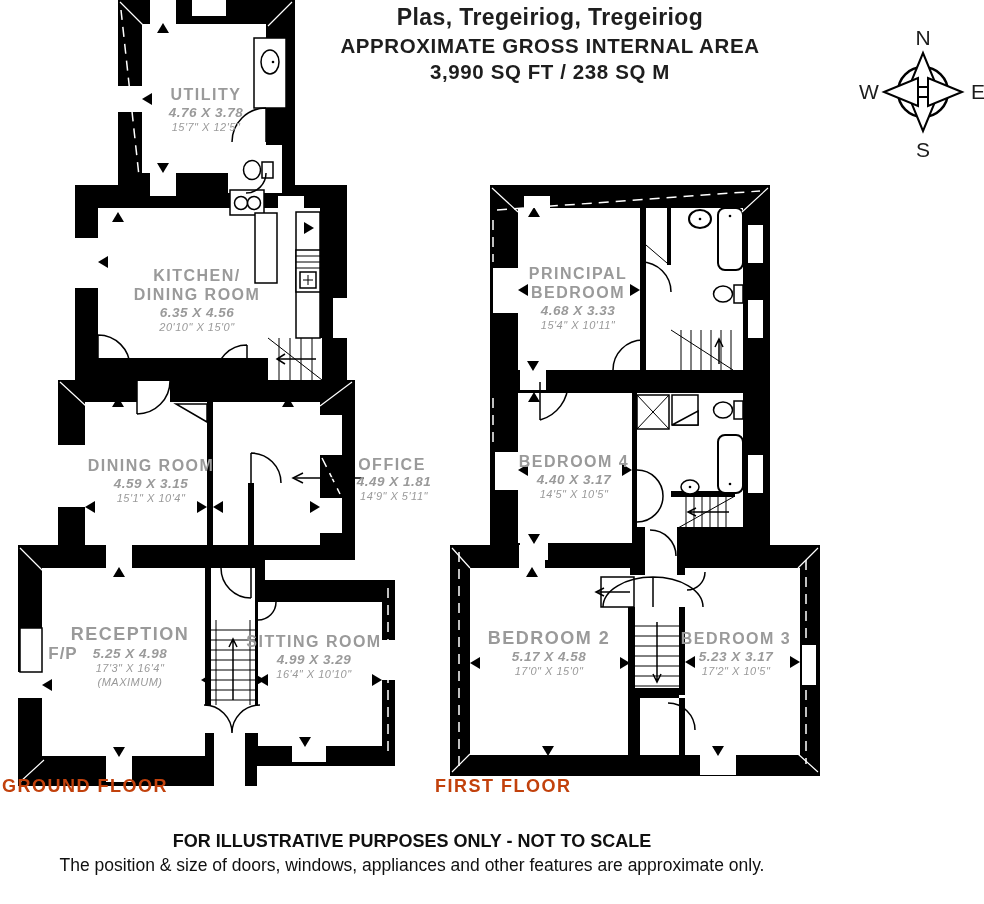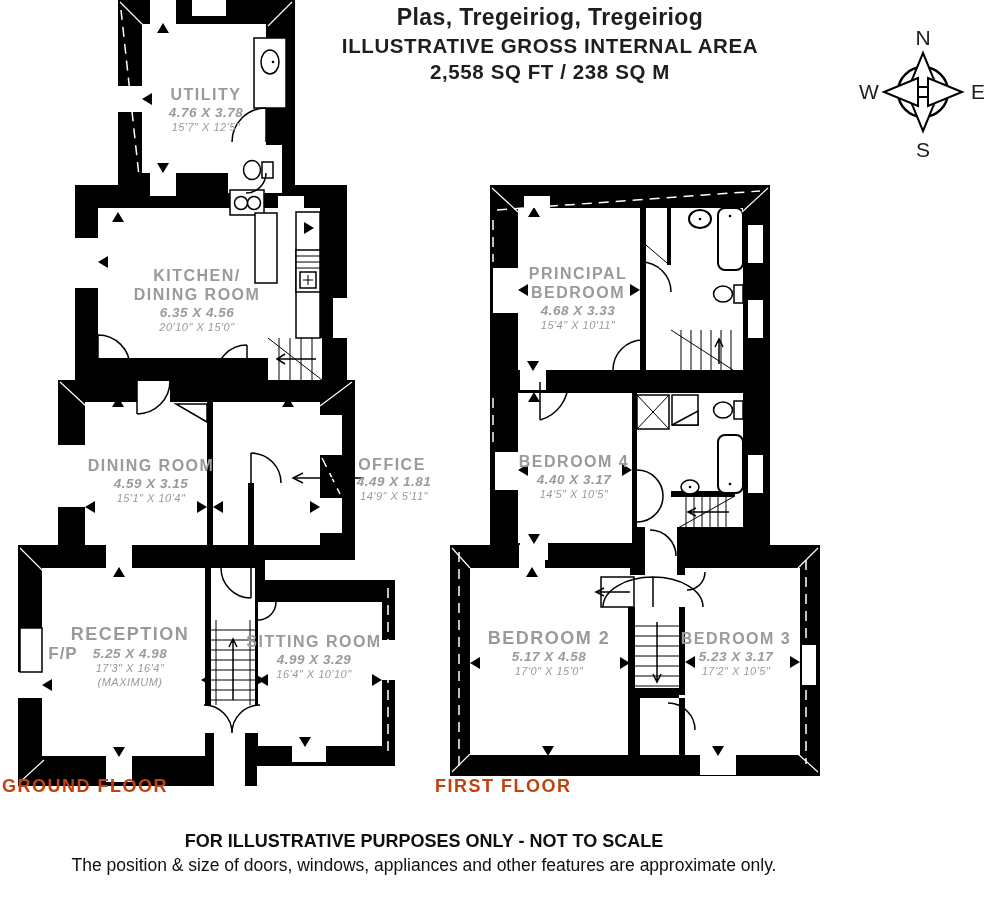--- a/index.html
+++ b/index.html
@@ -4,21 +4,21 @@
 <style>
   html,body{margin:0;padding:0;background:#fff;}
   body{width:984px;height:904px;position:relative;font-family:"Liberation Sans",sans-serif;overflow:hidden;}
   .hdr{position:absolute;top:2px;left:120px;width:860px;text-align:center;color:#1e1e1e;}
   .hdr .t1{font-size:23px;font-weight:bold;letter-spacing:.4px;margin:2px 0 0;}
   .hdr .t2{font-size:20.5px;font-weight:bold;letter-spacing:.6px;margin:3px 0 0;}
   .hdr .t3{font-size:20.5px;font-weight:bold;letter-spacing:.6px;margin:2px 0 0;}
   .floor-label{position:absolute;font-size:18px;font-weight:bold;letter-spacing:1.5px;color:#c2410c;}
   #ground-label{left:2px;top:776px;}
   #first-label{left:435px;top:776px;}
-  .footer{position:absolute;top:831px;left:12px;width:824px;text-align:center;color:#101010;}
+  .footer{position:absolute;top:831px;left:0;width:824px;text-align:center;color:#101010;}
   .footer .f1{font-size:18px;font-weight:bold;margin:0 0 3px;}
   .footer .f2{font-size:17.5px;margin:0 0 2px;}
   .footer .f3{font-size:17.5px;margin:0;}
   svg{position:absolute;top:0;left:0;}
   .w{fill:#000;}
   .wh{fill:#fff;}
   .fix{fill:#fff;stroke:#000;stroke-width:2;}
   .fix1{fill:#fff;stroke:#000;stroke-width:1.5;}
   .ln{stroke:#000;stroke-width:1.5;fill:none;}
   .ln1{stroke:#000;stroke-width:1;fill:none;}
@@ -330,22 +330,22 @@
     <text class="rdim2" x="549" y="675">17'0" X 15'0"</text>
 
     <text class="rname" x="736" y="644">BEDROOM 3</text>
     <text class="rdim" x="736" y="661">5.23 X 3.17</text>
     <text class="rdim2" x="736" y="675">17'2" X 10'5"</text>
   </g>
 </svg>
 
 <div class="hdr">
   <div class="t1">Plas, Tregeiriog, Tregeiriog</div>
-  <div class="t2">ILLUSTRATIVE GROSS INTERNAL AREA</div>
-  <div class="t3">2,558 SQ FT / 238 SQ M</div>
+  <div class="t2">APPROXIMATE GROSS INTERNAL AREA</div>
+  <div class="t3">3,990 SQ FT / 238 SQ M</div>
 </div>
 
 <div class="floor-label" id="ground-label">GROUND FLOOR</div>
 <div class="floor-label" id="first-label">FIRST FLOOR</div>
 
 <div class="footer">
   <div class="f1">FOR ILLUSTRATIVE PURPOSES ONLY - NOT TO SCALE</div>
   <div class="f2">The position &amp; size of doors, windows, appliances and other features are approximate only.</div>
 </div>
 

